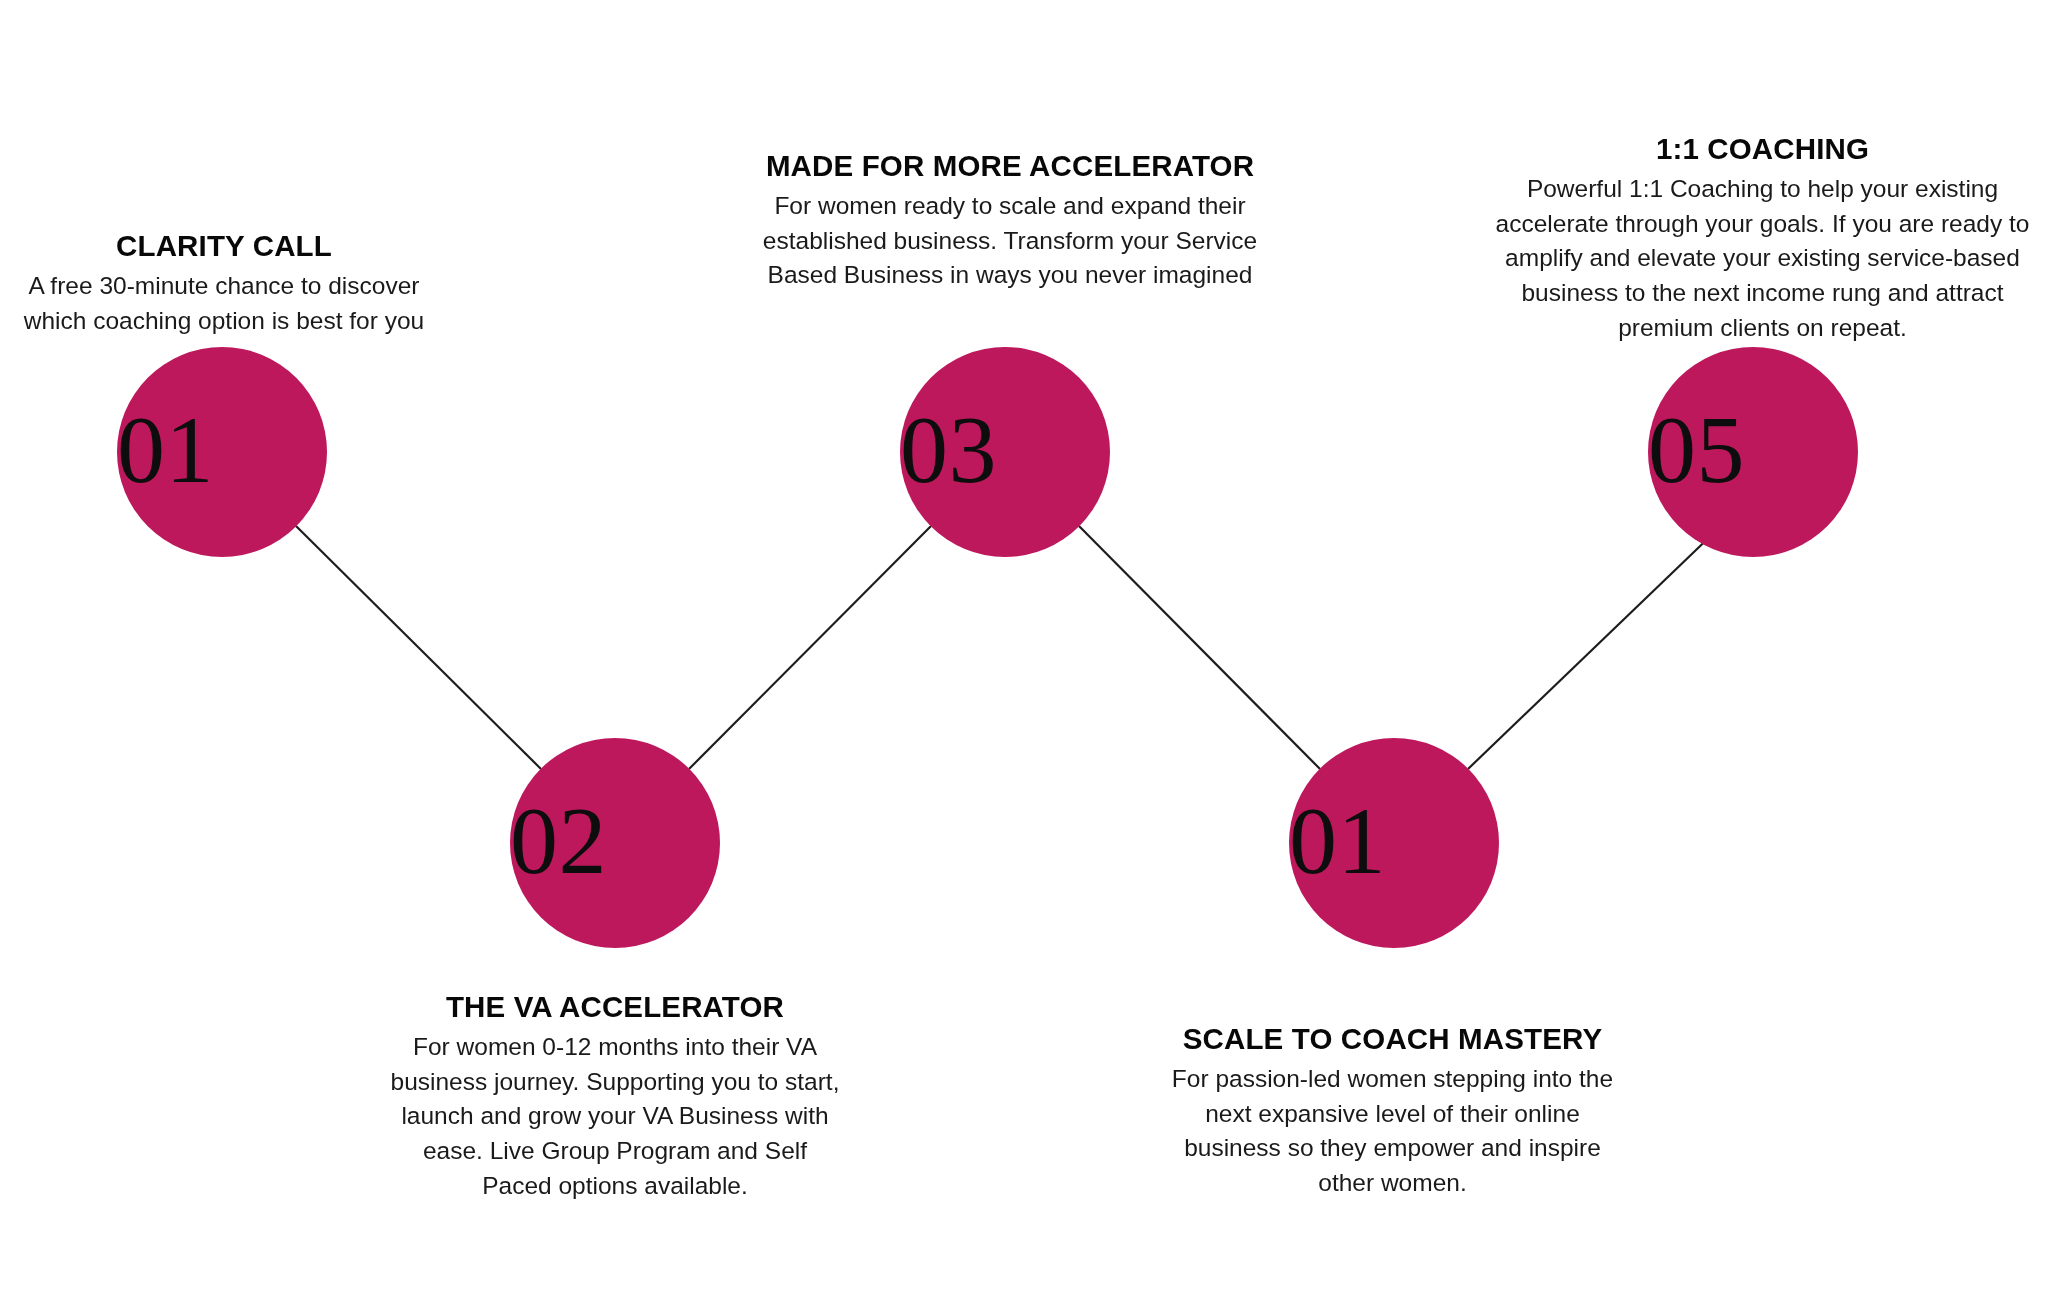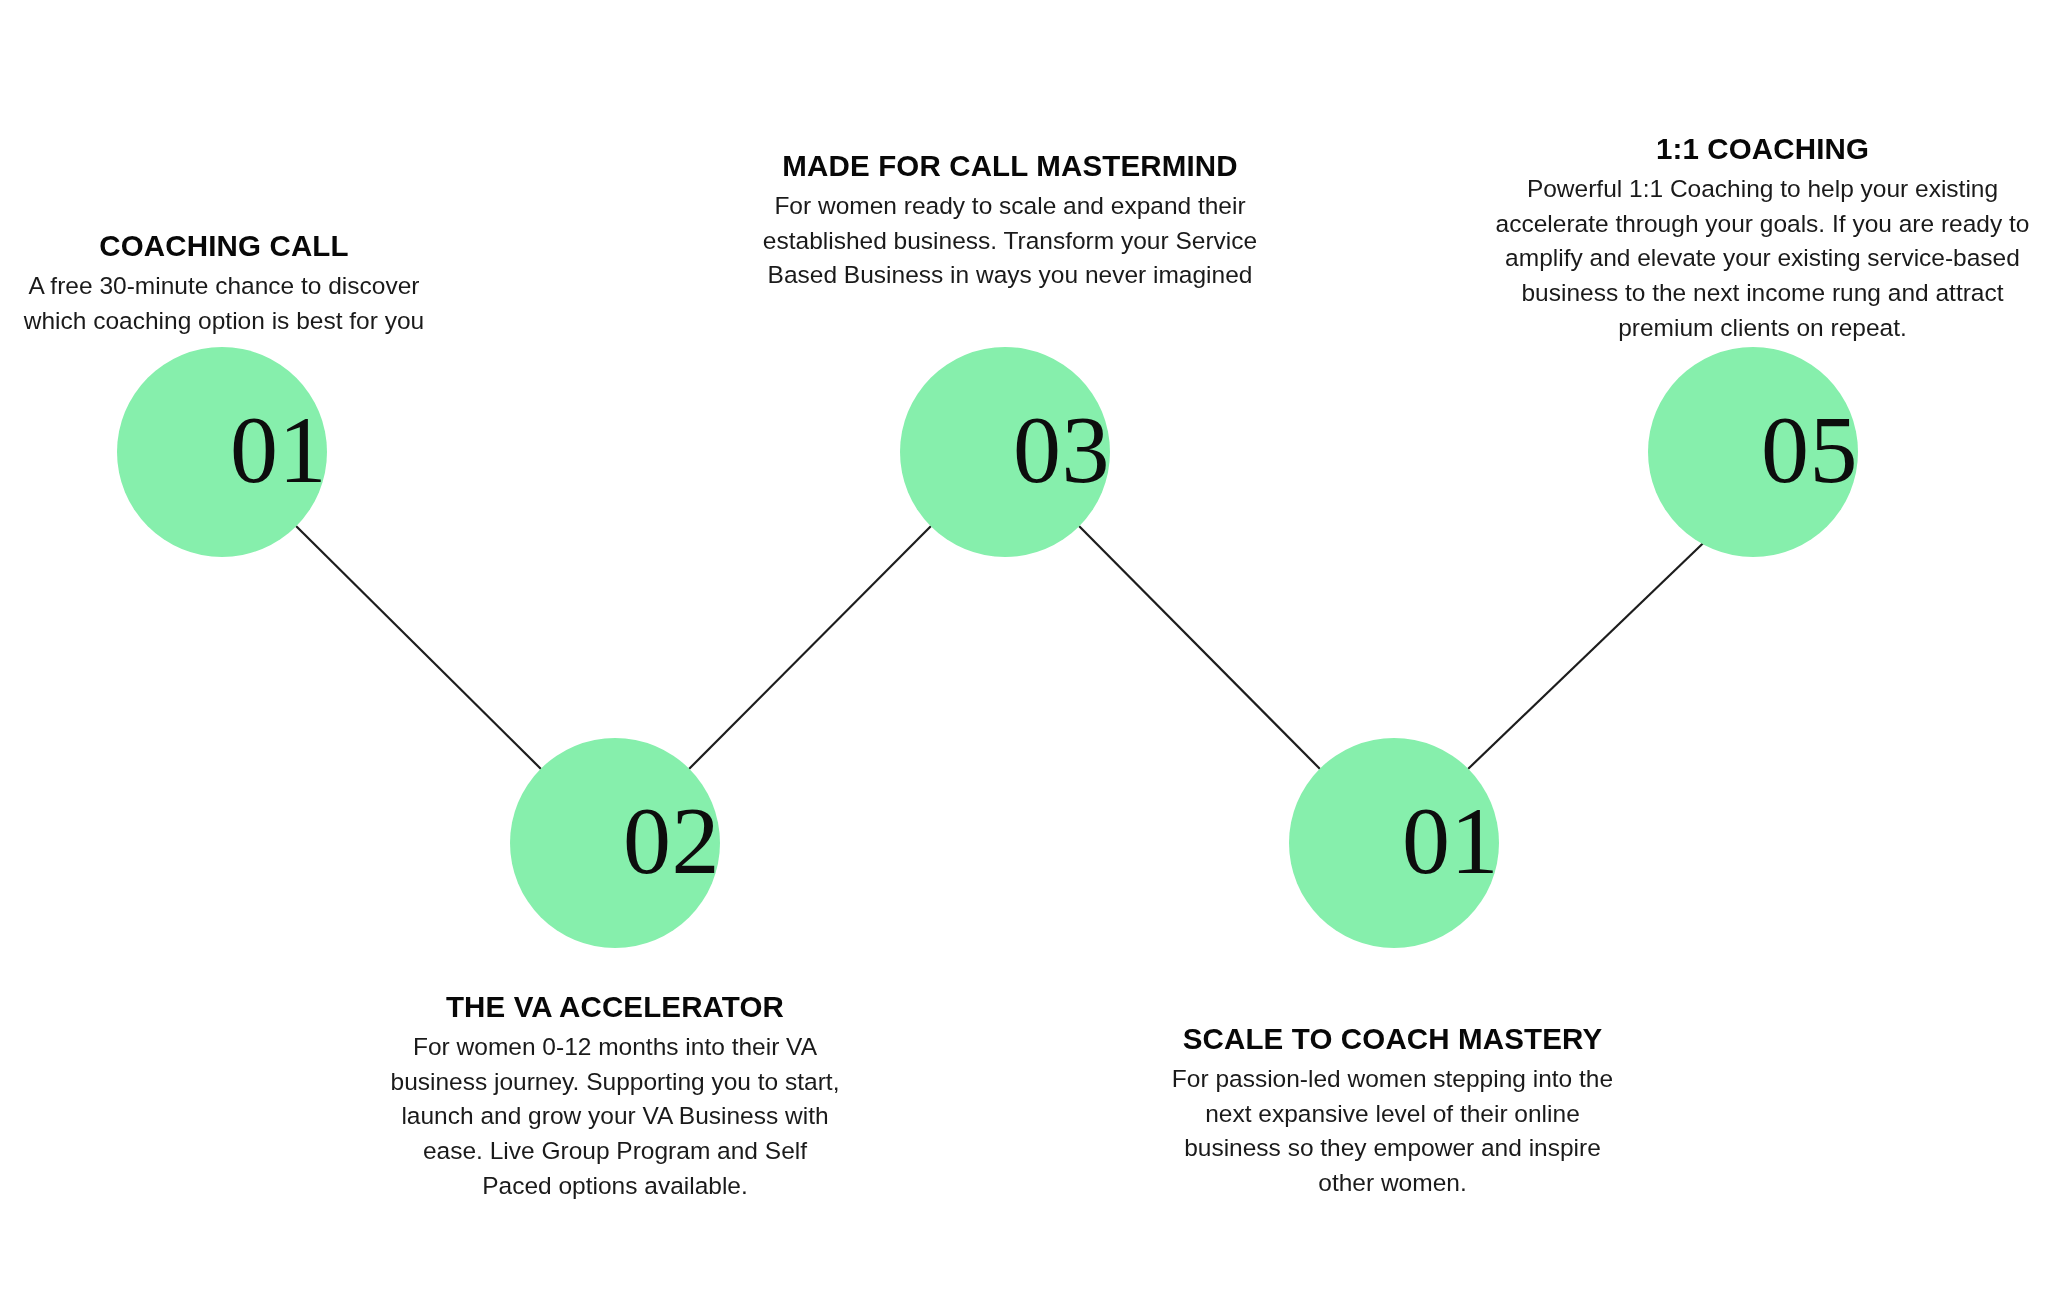--- a/index.html
+++ b/index.html
@@ -29,24 +29,24 @@
     height: 1292px;
     pointer-events: none;
   }
 
   
   .node {
     position: absolute;
     width: 210px;
     height: 210px;
     border-radius: 50%;
-    background: #86efac;
+    background: #be185d;
     display: flex;
     align-items: center;
-    justify-content: flex-end;
+    justify-content: flex-start;
   }
   .node-number {
     font-family: "Liberation Serif", "DejaVu Serif", serif;
     font-size: 96px;
     line-height: 1;
     color: #0d0d0d;
     letter-spacing: 0.005em;
     font-weight: 400;
     transform: translateY(-2px);
   }
@@ -115,31 +115,31 @@
     <span class="node-number">03</span>
   </div>
   <div class="node" id="node-04">
     <span class="node-number">01</span>
   </div>
   <div class="node" id="node-05">
     <span class="node-number">05</span>
   </div>
 
   <div class="caption" id="caption-01">
-    <p class="caption-title">COACHING CALL</p>
+    <p class="caption-title">CLARITY CALL</p>
     <p class="caption-body">A free 30-minute chance to discover which coaching option is best for you</p>
   </div>
 
   <div class="caption" id="caption-02">
     <p class="caption-title">THE VA ACCELERATOR</p>
     <p class="caption-body">For women 0-12 months into their VA business journey. Supporting you to start, launch and grow your VA Business with ease. Live Group Program and Self Paced options available.</p>
   </div>
 
   <div class="caption" id="caption-03">
-    <p class="caption-title">MADE FOR CALL MASTERMIND</p>
+    <p class="caption-title">MADE FOR MORE ACCELERATOR</p>
     <p class="caption-body">For women ready to scale and expand their established business. Transform your Service Based Business in ways you never imagined</p>
   </div>
 
   <div class="caption" id="caption-04">
     <p class="caption-title">SCALE TO COACH MASTERY</p>
     <p class="caption-body">For passion-led women stepping into the next expansive level of their online business so they empower and inspire other women.</p>
   </div>
 
   <div class="caption" id="caption-05">
     <p class="caption-title">1:1 COACHING</p>

